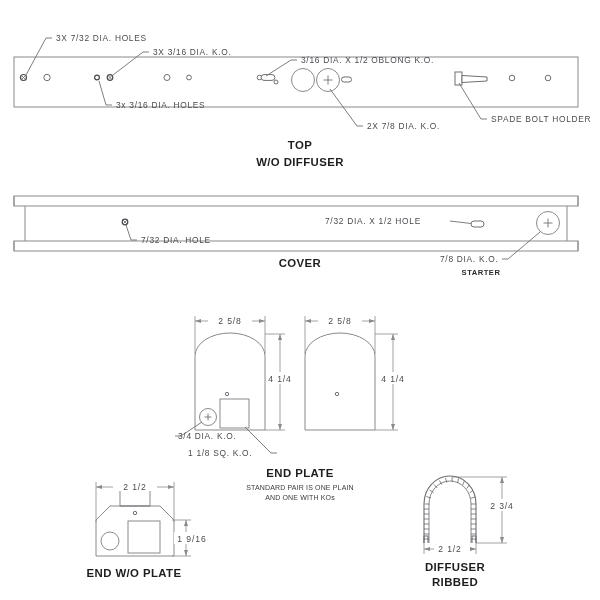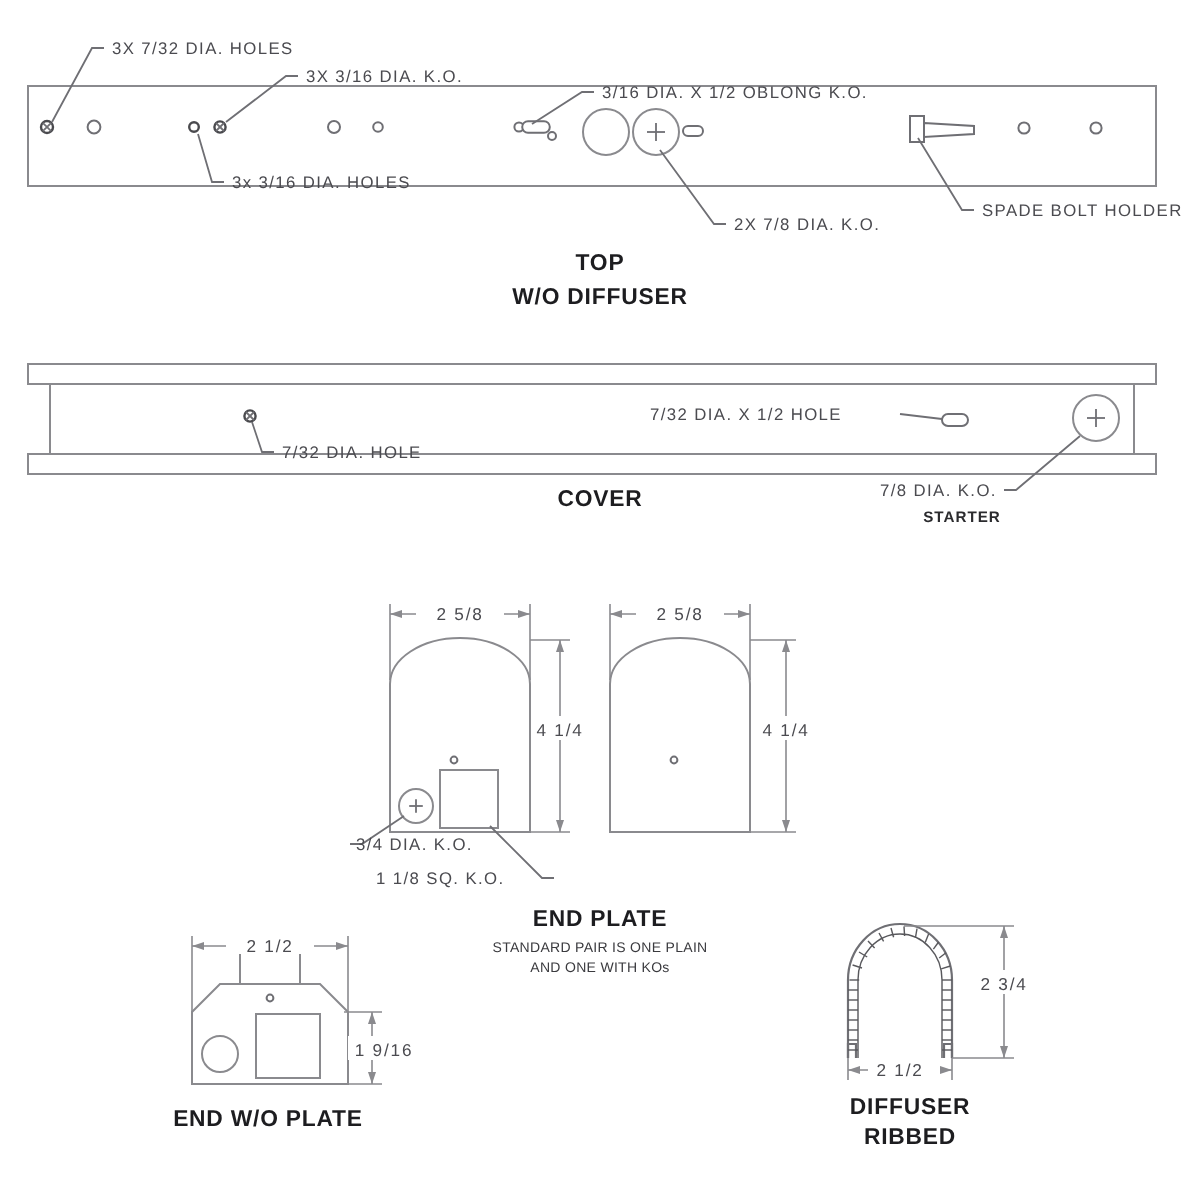--- a/index.html
+++ b/index.html
@@ -10,21 +10,21 @@
   body {
     width: 600px;
     height: 600px;
     position: relative;
     overflow: hidden;
     font-family: "Liberation Sans", sans-serif;
     color: #231f20;
   }
   #sheet {
     position: absolute;
-    left: 0; top: 2px;
+    left: 0; top: 16px;
     width: 600px;
     height: 435px;
   }
   svg { display: block; }
 
   
   .obj      { fill: none; stroke: #8a8a8e; stroke-width: 1; }
   .objd     { fill: none; stroke: #6f6f74; stroke-width: 1.1; }
   .lead     { fill: none; stroke: #6f6f74; stroke-width: 0.9; }
   .dim      { fill: none; stroke: #8a8a8e; stroke-width: 0.8; }

